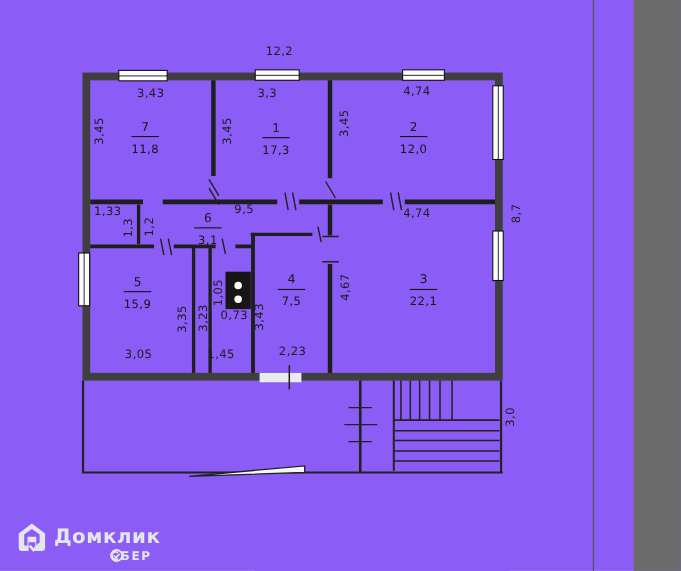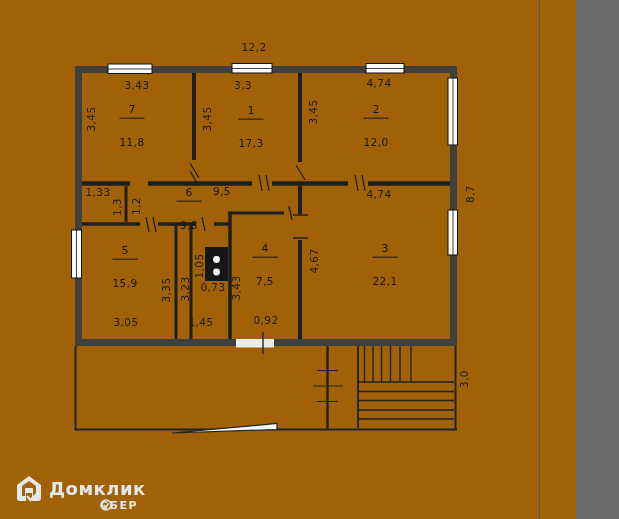--- a/index.html
+++ b/index.html
@@ -1,19 +1,19 @@
 <!DOCTYPE html>
 <html><head>
 <meta charset="utf-8">
 <style>
   html,body{margin:0;padding:0;}
   #stage{
     position:relative;
     width:619px;height:519px;
-    background:#a16207;
+    background:#8b5cf6;
     overflow:hidden;
     font-family:"DejaVu Sans",sans-serif;
   }
   #scan-band{
     position:absolute;left:576px;top:0;width:43px;height:519px;
     background:#6b6b6b;
   }
   svg{position:absolute;left:0;top:0;}
   .dim{
     position:absolute;
@@ -24,21 +24,21 @@
   .dim.rot{transform:translate(-50%,-50%) rotate(-90deg);}
   .room-label{
     position:absolute;
     transform:translate(-50%,-50%);
     text-align:center;color:#151515;line-height:1.15;
   }
   .room-label .num{
     display:inline-block;font-size:11px;
     border-bottom:1.3px solid #151515;padding:0 9px 1px;
   }
-  .room-label .area{display:block;font-size:10.5px;letter-spacing:.4px;padding-top:17px;}
+  .room-label .area{display:block;font-size:10.5px;letter-spacing:.4px;padding-top:5px;}
   #watermark{
     position:absolute;left:12px;top:470px;width:170px;height:45px;
     color:#e3e7ea;
   }
   #wm-brand{
     position:absolute;left:37px;top:8px;
     font-size:18px;font-weight:bold;letter-spacing:.5px;
   }
   #wm-sub{
     position:absolute;left:88px;top:29px;
@@ -153,37 +153,37 @@
 
   <span class="dim rot" style="left:166px;top:290px">3,35</span>
   <span class="dim rot" style="left:185px;top:289px">3,23</span>
   <span class="dim rot" style="left:199px;top:266px">1,05</span>
   <span class="dim" style="left:213px;top:287px">0,73</span>
   <span class="dim rot" style="left:236px;top:288px">3,43</span>
   <span class="dim rot" style="left:314px;top:261px">4,67</span>
 
   <span class="dim" style="left:126px;top:322px">3,05</span>
   <span class="dim" style="left:201px;top:322px">1,45</span>
-  <span class="dim" style="left:266px;top:320px">0,92</span>
+  <span class="dim" style="left:266px;top:320px">2,23</span>
 
   <div class="room-label" style="left:132px;top:123px">
     <span class="num">7</span>
     <span class="area">11,8</span>
   </div>
   <div class="room-label" style="left:251px;top:124px">
     <span class="num">1</span>
     <span class="area">17,3</span>
   </div>
   <div class="room-label" style="left:376px;top:123px">
     <span class="num">2</span>
     <span class="area">12,0</span>
   </div>
   <div class="room-label" style="left:189px;top:206px">
     <span class="num">6</span>
-    <span class="area">9,8</span>
+    <span class="area">3,1</span>
   </div>
   <div class="room-label" style="left:125px;top:264px">
     <span class="num">5</span>
     <span class="area">15,9</span>
   </div>
   <div class="room-label" style="left:265px;top:262px">
     <span class="num">4</span>
     <span class="area">7,5</span>
   </div>
   <div class="room-label" style="left:385px;top:262px">

